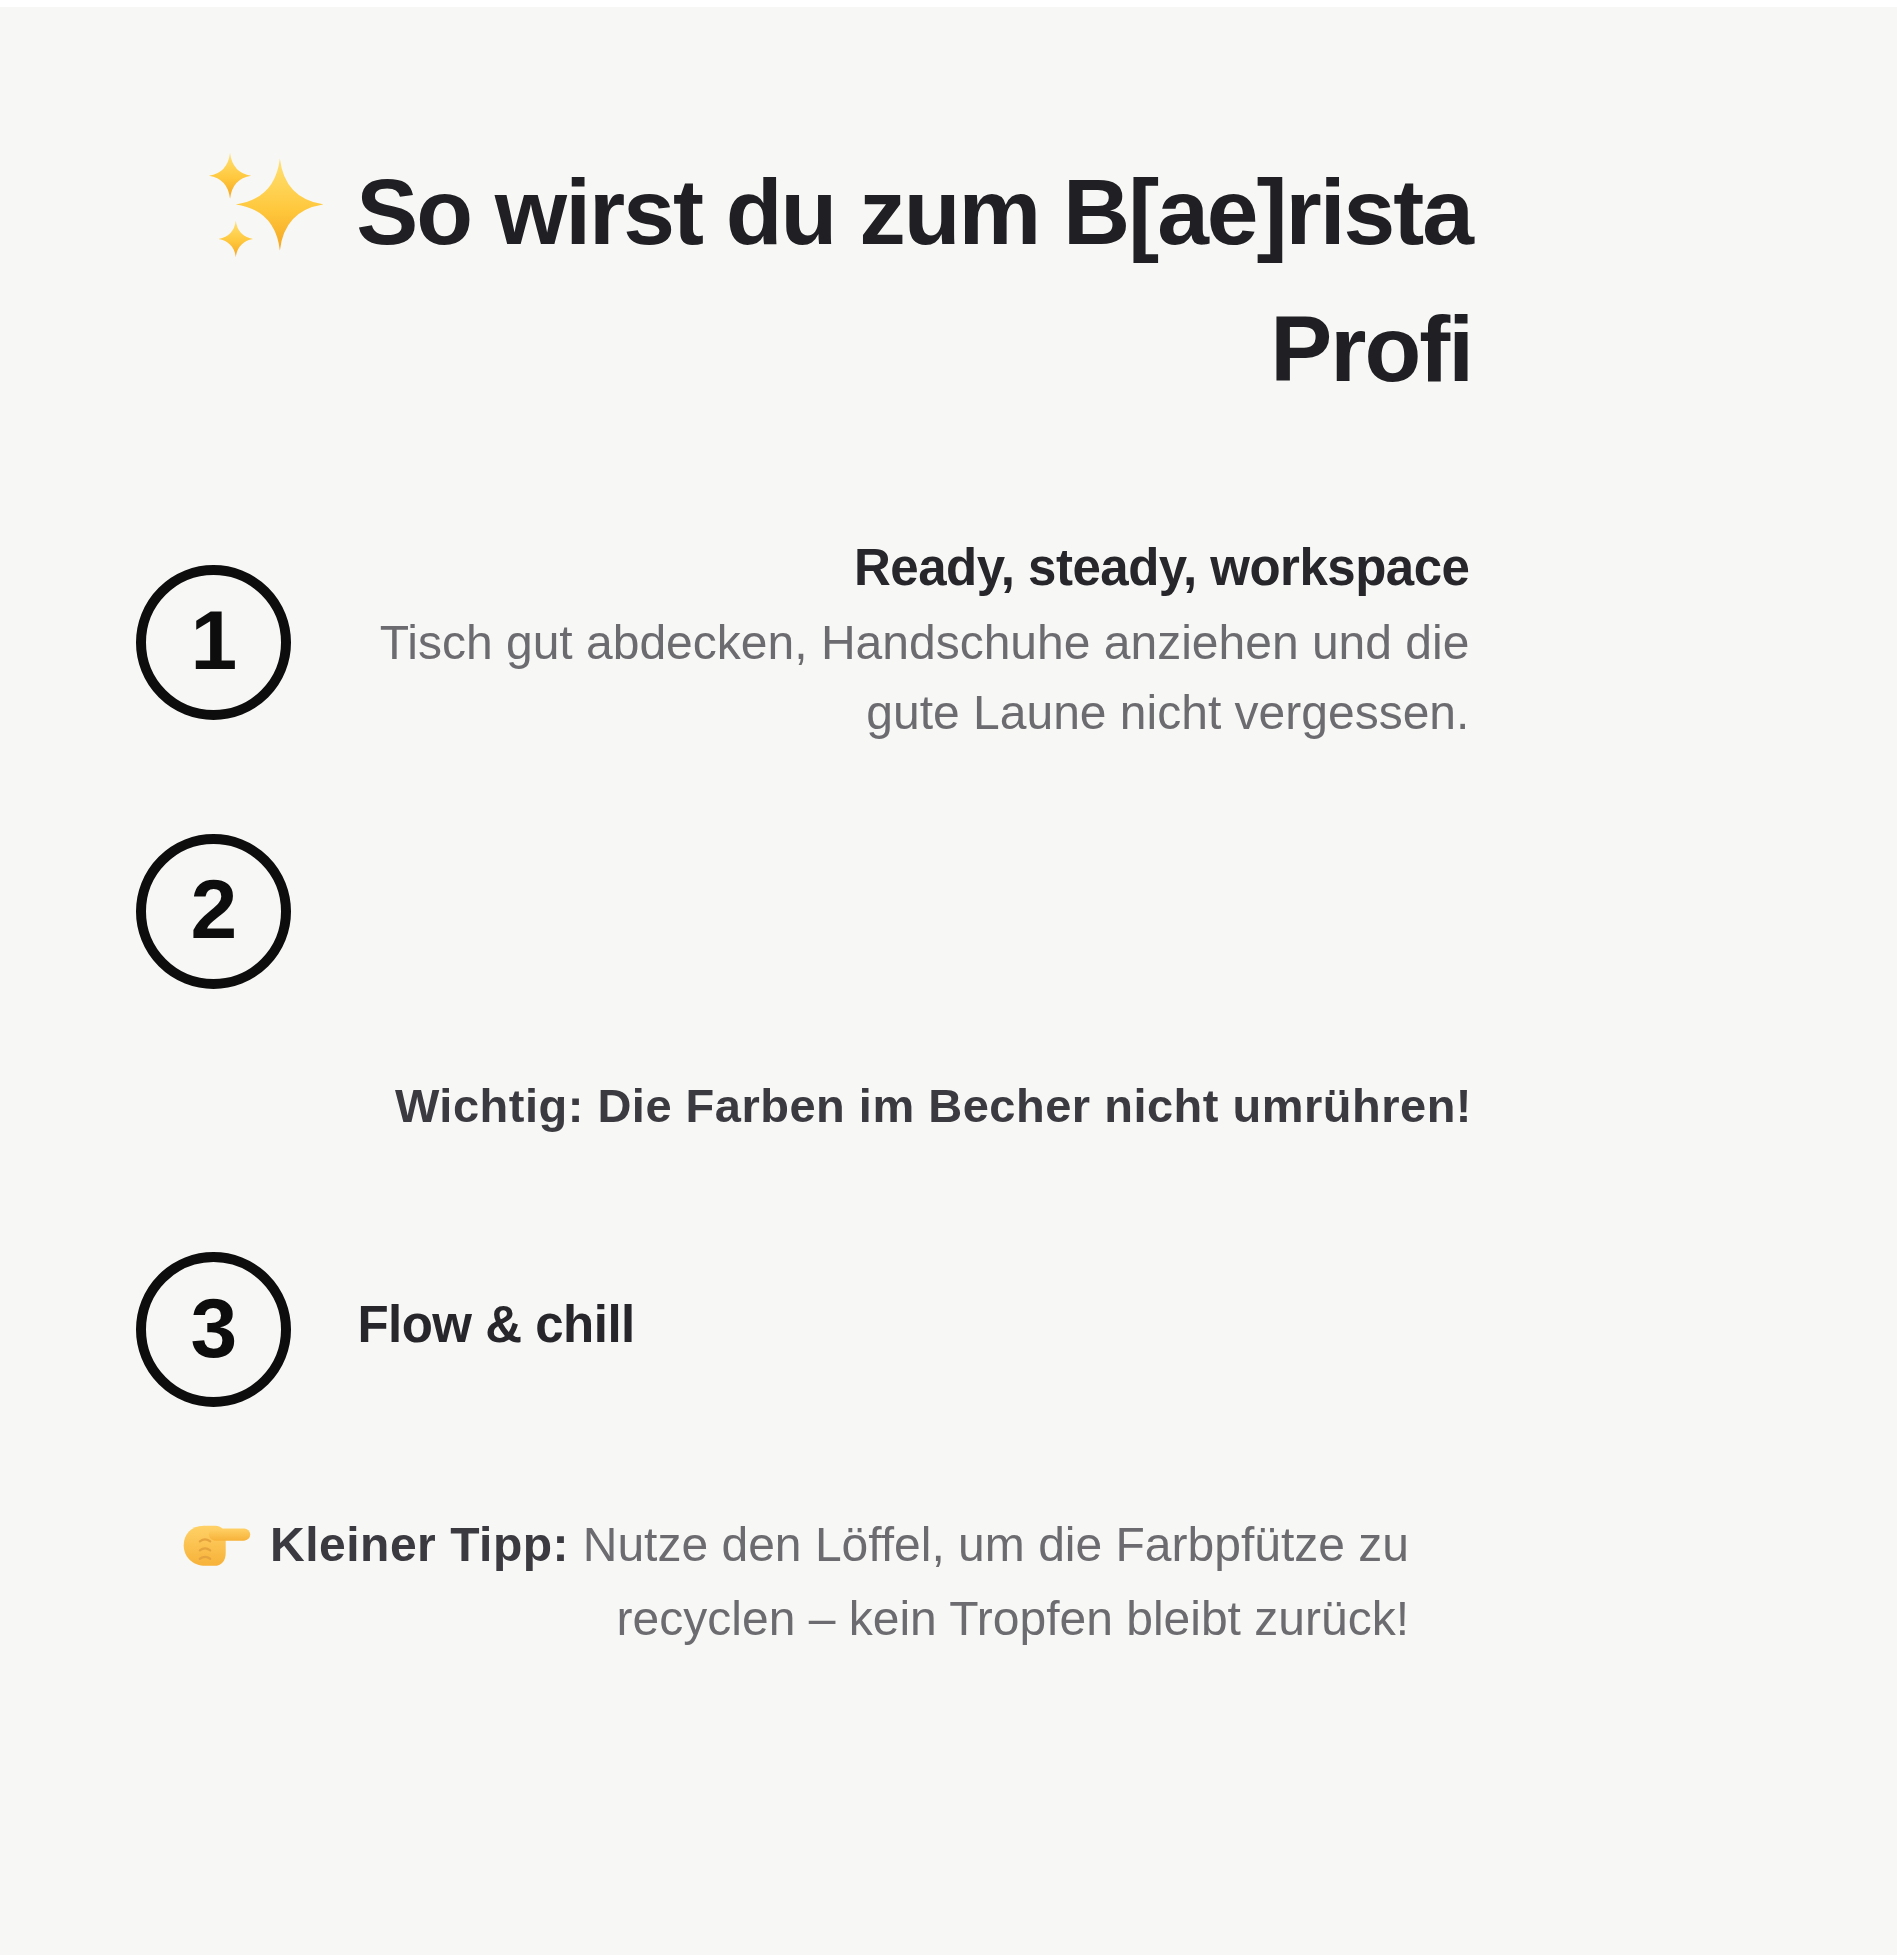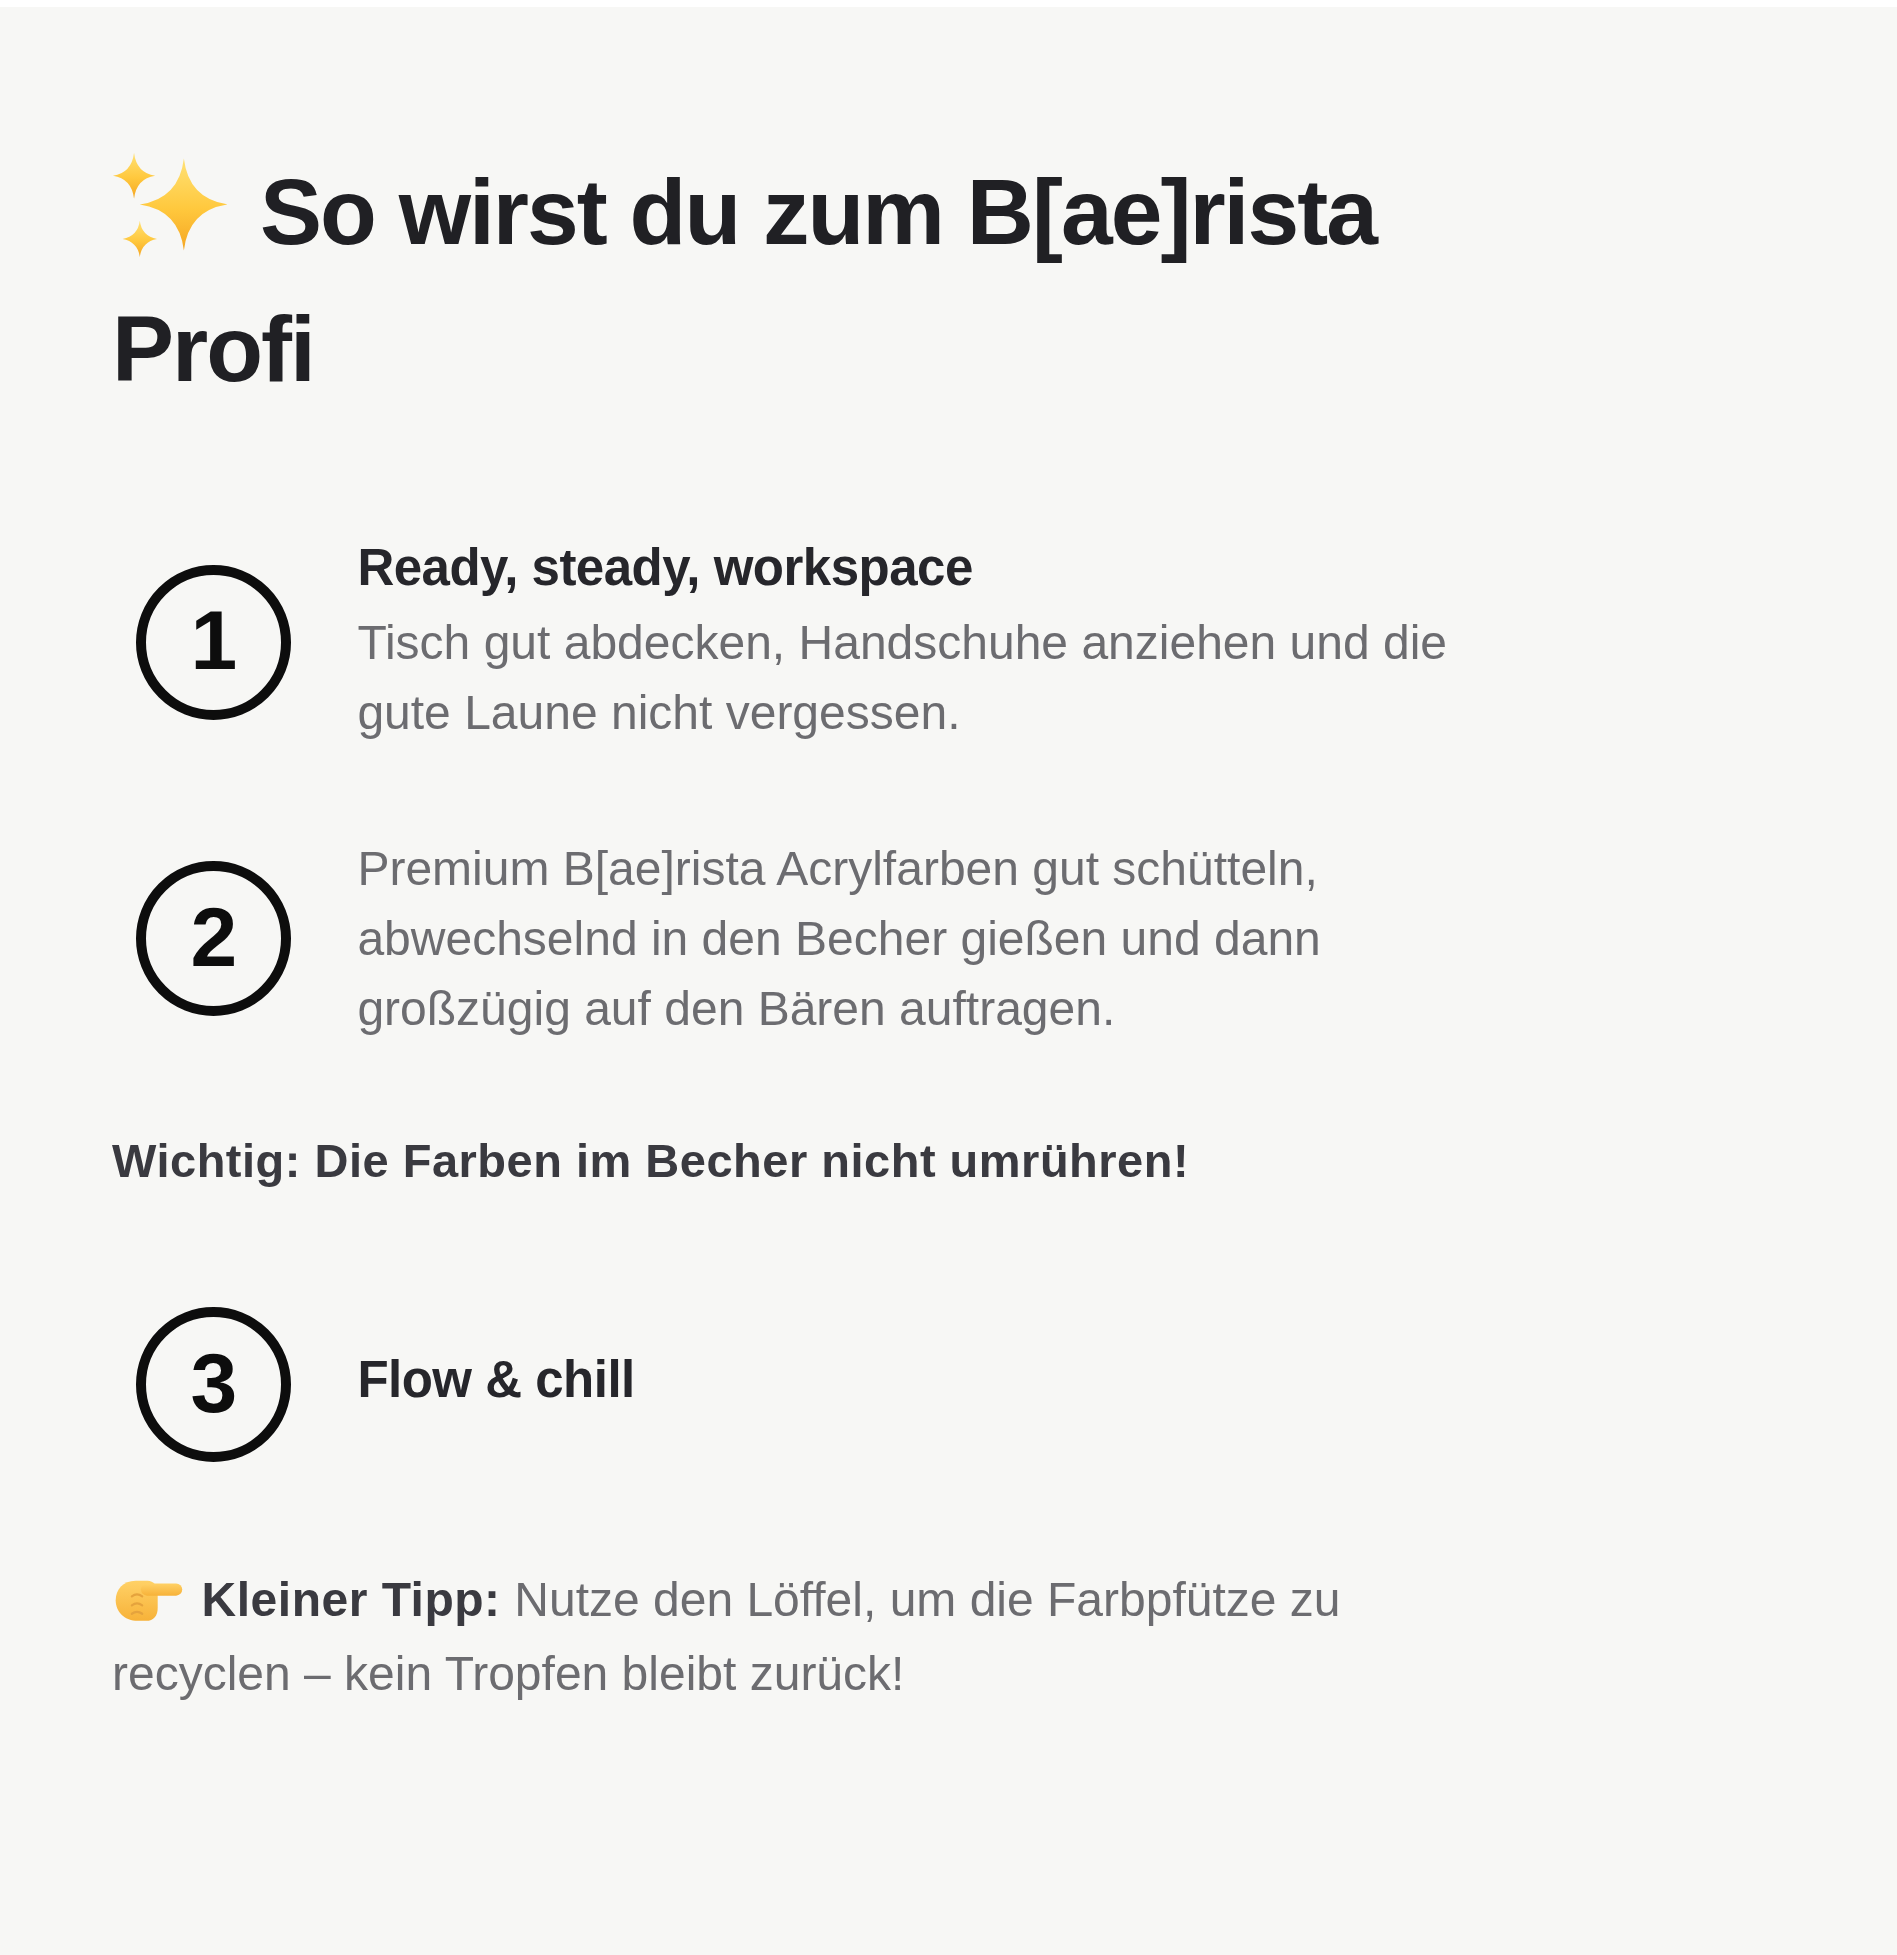--- a/index.html
+++ b/index.html
@@ -15,20 +15,21 @@
     position: absolute;
     top: 0; left: 0;
     width: 100%;
     height: 6.8px;
     background: #ffffff;
   }
   .content {
     box-sizing: content-box;
     padding: 144px 0 0 112px;
     width: 1360px;
+    text-align: right;
   }
   
   .title {
     margin: 0 0 119px 0;
     font-size: 93px;
     font-weight: 700;
     line-height: 137px;
     letter-spacing: -2px;
     color: #202024;
   }
@@ -141,21 +142,20 @@
       <h2 class="step-heading">Ready, steady, workspace</h2>
       <p class="step-body">Tisch gut abdecken, Handschuhe anziehen und die gute Laune nicht vergessen.</p>
     </div>
   </div>
 
   <div class="step">
     <div class="step-badge">
       <span class="step-number">2</span>
     </div>
     <div class="step-text">
-      <p class="step-body">Premium B[ae]rista Acrylfarben gut schütteln, abwechselnd in den Becher gießen und dann großzügig auf den Bären auftragen.</p>
     </div>
   </div>
 
   <p class="warning">Wichtig: Die Farben im Becher nicht umrühren!</p>
 
   <div class="step">
     <div class="step-badge">
       <span class="step-number">3</span>
     </div>
     <div class="step-text">

